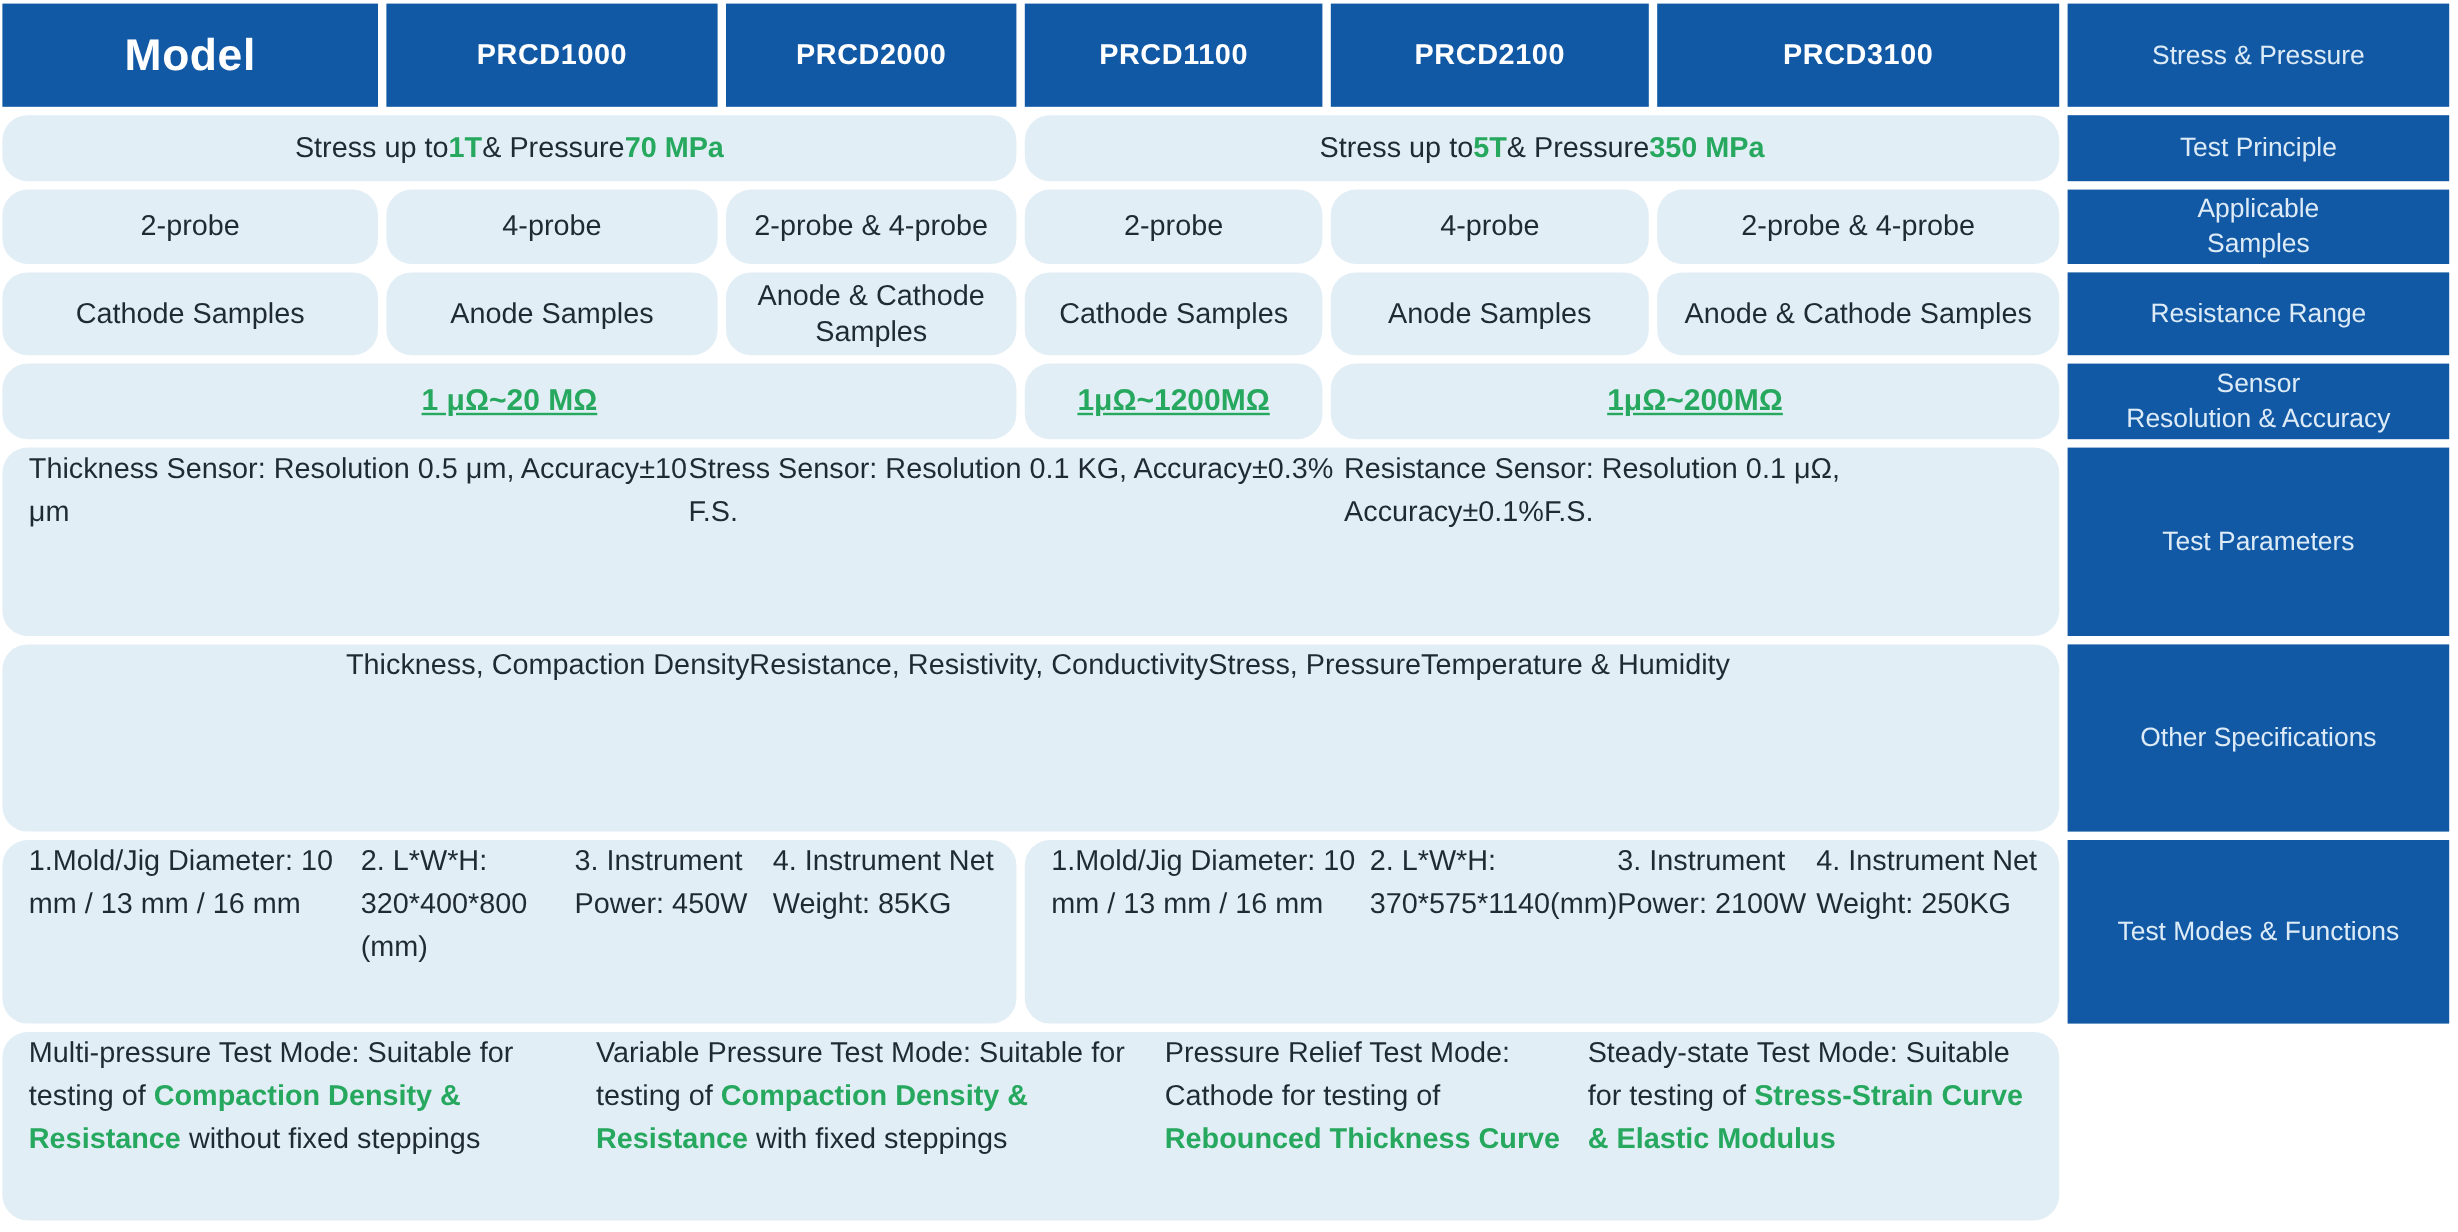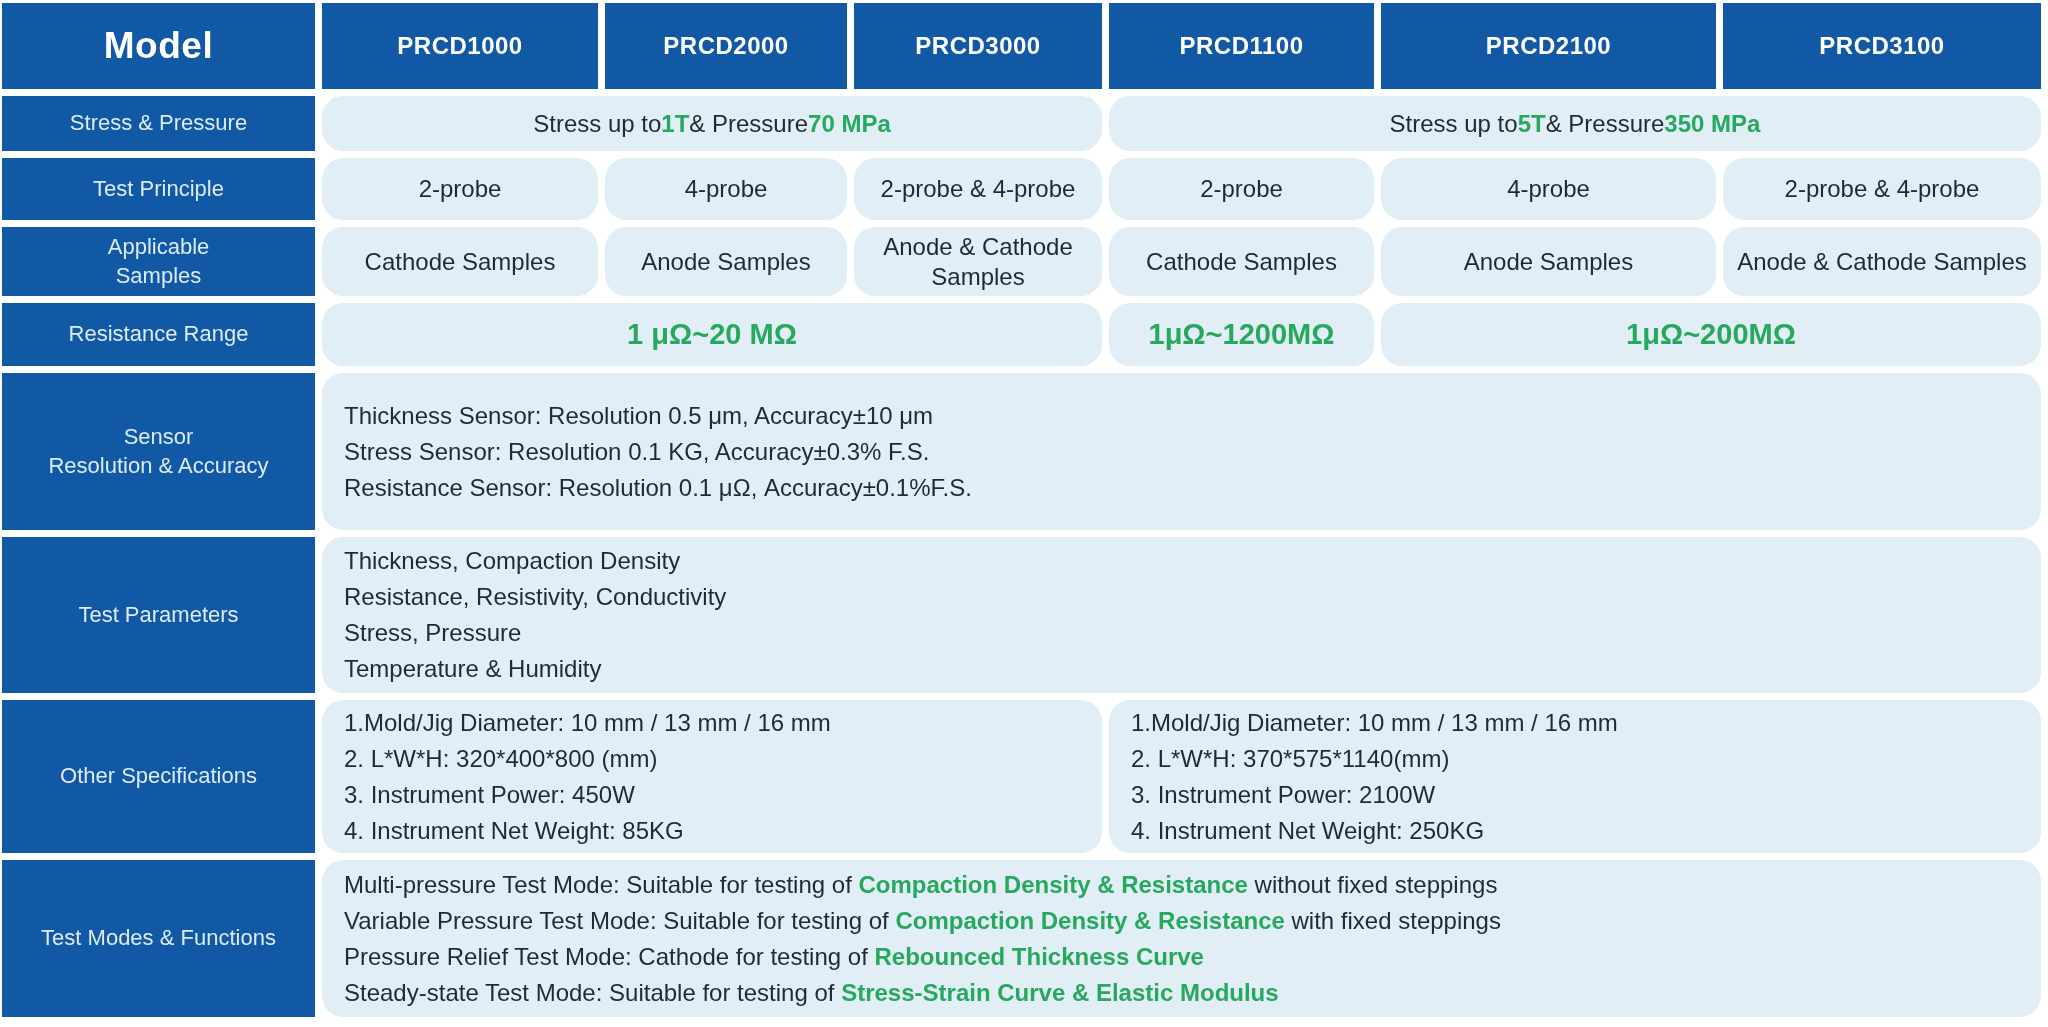--- a/index.html
+++ b/index.html
@@ -36,40 +36,39 @@
     white-space:pre-line;line-height:1.3;
   }
   .c{ 
     background:var(--cell_bg);
     display:flex;align-items:center;justify-content:center;
     font-size:24px;text-align:center;
     white-space:pre-line;line-height:1.25;
     padding:0 6px;box-sizing:border-box;border-radius:21px;
   }
   .c.left{
-    flex-direction:column;align-items:flex-start;justify-content:center;
+    flex-direction:row;align-items:flex-start;justify-content:center;
     text-align:left;padding-left:22px;padding-right:10px;
     line-height:1.5;
   }
-  .c.green{color:var(--green);font-weight:bold;font-size:29px;}
+  .c.green{color:var(--green);font-weight:bold;font-size:25px;text-decoration:underline;}
   .em{color:var(--green);font-weight:bold;}
   .span2{grid-column:span 2;}
   .span3{grid-column:span 3;}
   .span6{grid-column:span 6;}
   .line{display:block;}
 </style>
 </head>
 <body>
 
 <div class="spec-table">
 
   <div class="b h model">Model</div>
   <div class="b h">PRCD1000</div>
   <div class="b h">PRCD2000</div>
-  <div class="b h">PRCD3000</div>
   <div class="b h">PRCD1100</div>
   <div class="b h">PRCD2100</div>
   <div class="b h">PRCD3100</div>
 
   <div class="b lbl">Stress &amp; Pressure</div>
   <div class="c span3"><span>Stress up to </span><span class="em">1T</span><span> &amp; Pressure </span><span class="em">70 MPa</span></div>
   <div class="c span3"><span>Stress up to </span><span class="em">5T</span><span> &amp; Pressure </span><span class="em">350 MPa</span></div>
 
   <div class="b lbl">Test Principle</div>
   <div class="c">2-probe</div>

